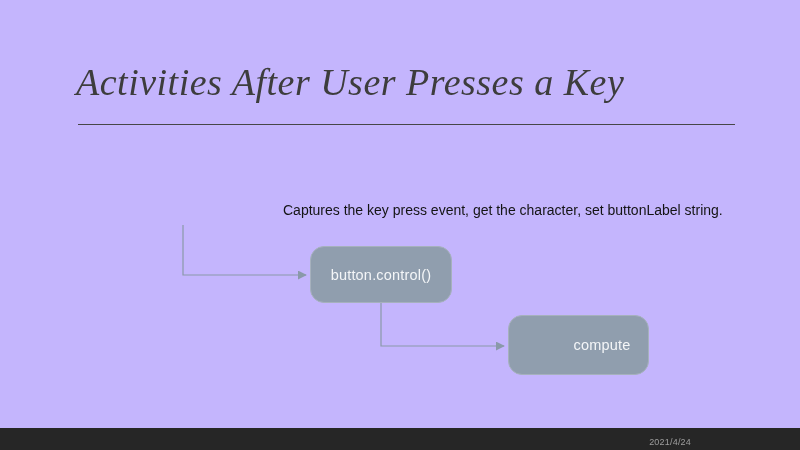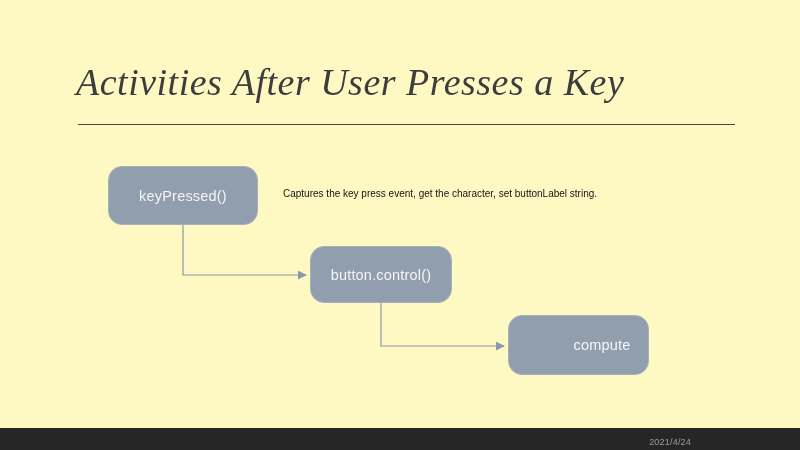--- a/index.html
+++ b/index.html
@@ -4,21 +4,21 @@
 <style>
   html, body {
     margin: 0;
     padding: 0;
     background: #ffffff;
   }
   .slide {
     position: relative;
     width: 800px;
     height: 450px;
-    background: #fef9c3;
+    background: #c4b5fd;
     overflow: hidden;
     font-family: "Liberation Sans", sans-serif;
   }
   .slide-title {
     position: absolute;
     left: 76px;
     top: 60px;
     font-family: "Liberation Serif", "DejaVu Serif", serif;
     font-style: italic;
     font-weight: 400;
@@ -47,22 +47,23 @@
     color: #f4f6f8;
     font-size: 14.5px;
     letter-spacing: 0.2px;
   }
   .node-keypressed   { left: 108px; top: 166px; width: 150px; height: 59px; }
   .node-buttoncontrol{ left: 310px; top: 246px; width: 142px; height: 57px; }
   .node-compute      { left: 508px; top: 315px; width: 141px; height: 60px; padding-left: 47px; }
   .annotation {
     position: absolute;
     color: #141414;
-    font-size: 10px;
+    font-size: 14px;
     white-space: nowrap;
+    margin-top: 14px;
   }
   .annotation-1 { left: 283px; top: 188px; }
   .annotation-2 { left: 470px; top: 264px; }
   .connector-layer {
     position: absolute;
     left: 0;
     top: 0;
     width: 800px;
     height: 450px;
     pointer-events: none;
@@ -102,23 +103,20 @@
   <svg class="connector-layer" viewBox="0 0 800 450" xmlns="http://www.w3.org/2000/svg">
     <defs>
       <marker id="arrow" viewBox="0 0 10 10" refX="9" refY="5" markerWidth="7.5" markerHeight="7.5" orient="auto-start-reverse">
         <path d="M0,0 L10,5 L0,10 z" fill="#8a99a9"></path>
       </marker>
     </defs>
     <polyline class="connector" points="183,225 183,275 306,275" marker-end="url(#arrow)"></polyline>
     <polyline class="connector" points="381,303 381,346 504,346" marker-end="url(#arrow)"></polyline>
   </svg>
 
-  <div class="node node-keypressed">
-    <span>keyPressed()</span>
-  </div>
 
   <div class="annotation annotation-1">Captures the key press event, get the character, set buttonLabel string.</div>
 
   <div class="node node-buttoncontrol">
     <span>button.control()</span>
   </div>
 
 
   <div class="node node-compute">
     <span>compute</span>

